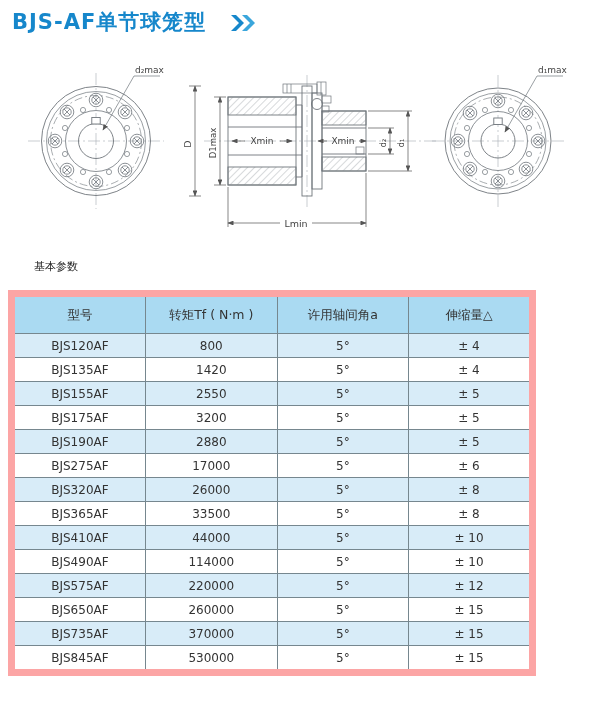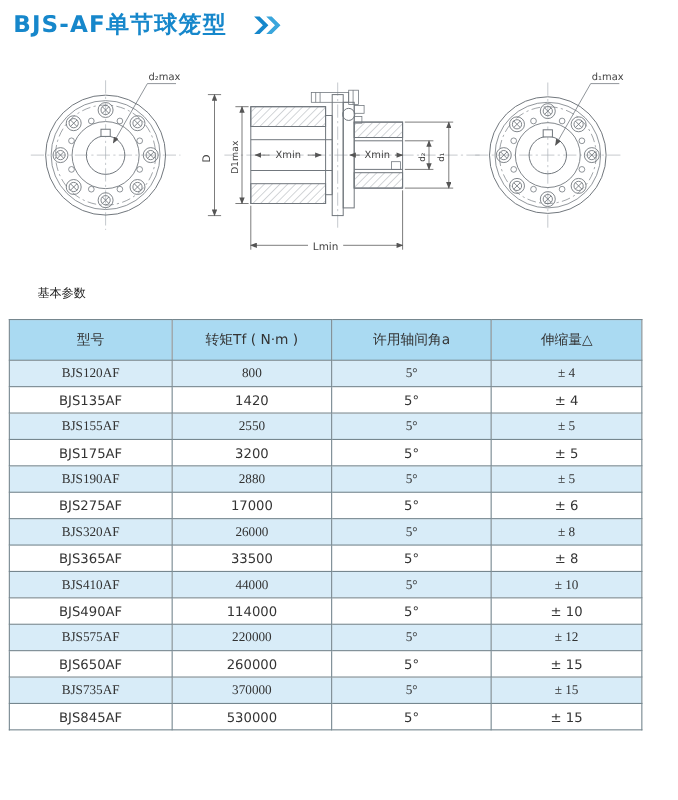--- a/index.html
+++ b/index.html
@@ -6,32 +6,32 @@
   .page{
     position:relative;width:616px;height:727px;background:#ffffff;overflow:hidden;
     font-family:"DejaVu Sans","Liberation Sans",sans-serif;
   }
   .title-row{position:absolute;left:12px;top:8px;display:flex;align-items:center;gap:24px;}
   .page-title{font-size:21px;font-weight:bold;color:#1687cb;letter-spacing:1px;}
   .chevrons{display:inline-block;margin-top:2px;}
   .drawing{position:absolute;left:0;top:52px;}
   .table-caption{position:absolute;left:34px;top:259px;font-size:11px;color:#222;}
   .params-table{
-    position:absolute;left:8px;top:290px;width:576px;
+    position:absolute;left:8px;top:290px;width:528px;
     border-collapse:collapse;table-layout:fixed;
     font-size:12px;color:#333;
-    border:1px solid #fca5a5;
+    border:7px solid #fca5a5;
   }
   .params-table th,.params-table td{
     border:1px solid #76878f;text-align:center;vertical-align:middle;
     padding:0;overflow:hidden;white-space:nowrap;
   }
   .params-table th{height:36px;background:#aadaf2;font-weight:normal;font-size:12.5px;}
   .params-table td{height:23px;background:#ffffff;}
-  .params-table tr.alt td{background:#d8ecf8;font-family:Liberation Serif, serif;}
+  .params-table tr.alt td{background:#d8ecf8;}
   .c1{width:25.7%;} .c2{width:25.3%;} .c3{width:25.2%;} .c4{width:23.8%;}
   svg text{fill:#444;font-family:"DejaVu Sans","Liberation Sans",sans-serif;}
 </style>
 </head>
 <body>
 
 <div class="page">
 
   <div class="title-row">
     <span class="page-title">BJS-AF单节球笼型</span>

